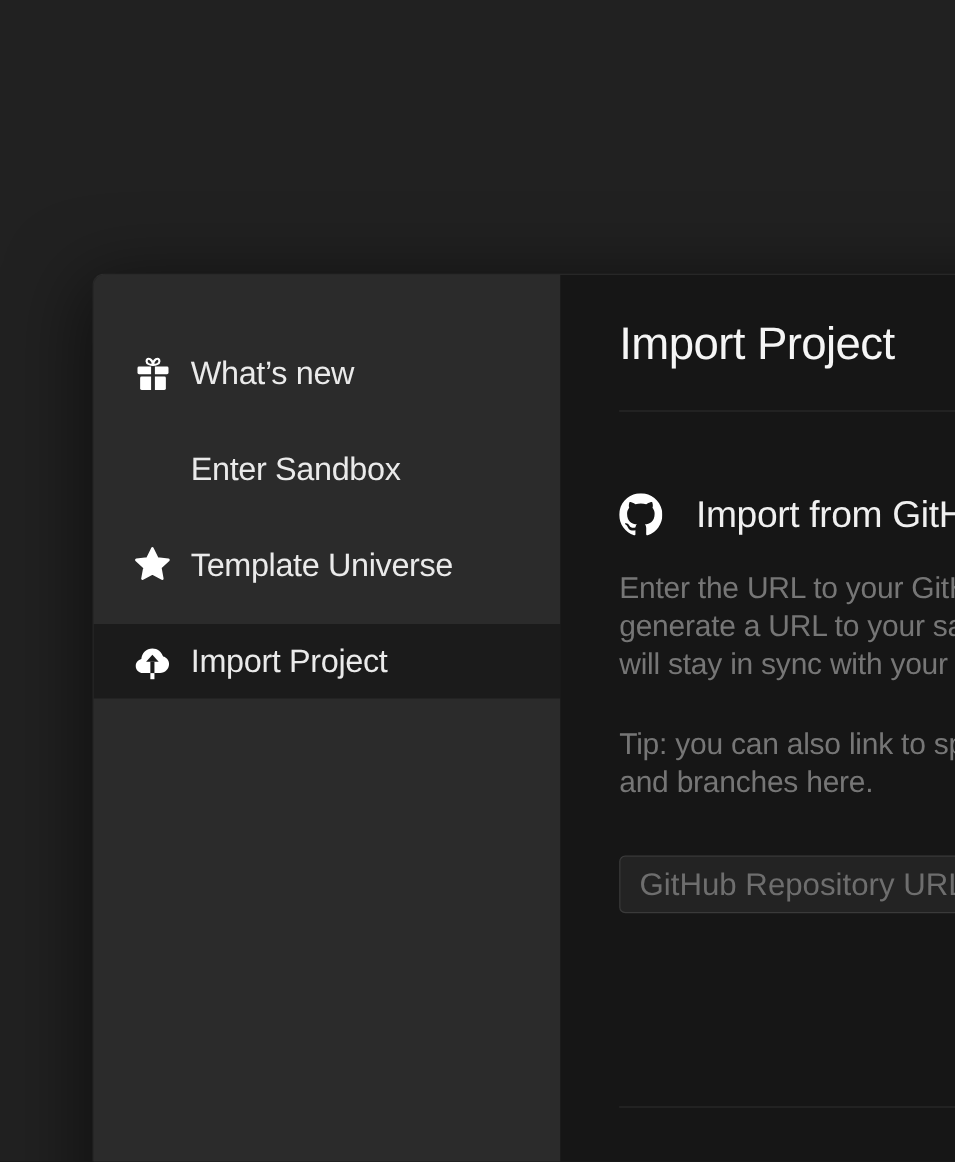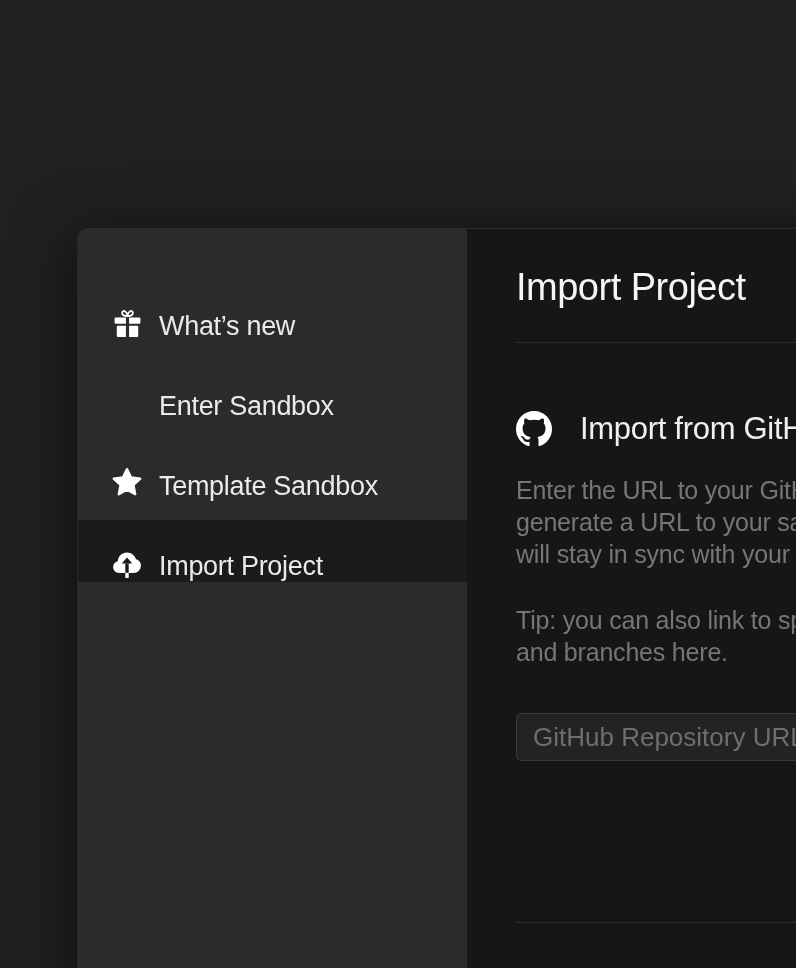--- a/index.html
+++ b/index.html
@@ -27,21 +27,21 @@
     width: 389px;
     flex-shrink: 0;
     background: #2b2b2b;
     padding-top: 51px;
     box-sizing: border-box;
   }
   .menu-item {
     height: 62px;
     margin-bottom: 18px;
     display: flex;
-    align-items: flex-end;
+    align-items: center;
     padding-left: 31px;
     cursor: pointer;
     color: #eaeaea;
     font-size: 27px;
     letter-spacing: -0.3px;
   }
   .menu-item.selected { background: #1b1b1b; }
   .icon-box {
     width: 36px; height: 38px;
     margin-right: 14px;
@@ -135,21 +135,21 @@
       <span class="icon-box"></span>
       <span>Enter Sandbox</span>
     </div>
 
     <div class="menu-item">
       <span class="icon-box">
         <svg width="34" height="34" viewBox="0 0 24 24">
           <polygon points="12,2.2 14.9,8.1 21.4,8.9 16.6,13.4 17.8,19.9 12,16.8 6.2,19.9 7.4,13.4 2.6,8.9 9.1,8.1" fill="#ffffff" stroke="#ffffff" stroke-width="1.6" stroke-linejoin="round"></polygon>
         </svg>
       </span>
-      <span>Template Sandbox</span>
+      <span>Template Universe</span>
     </div>
 
     <div class="menu-item selected">
       <span class="icon-box">
         <svg width="34" height="34" viewBox="0 0 24 24">
           <path d="M6.5 19 C4 19 2.2 17 2.2 14.8 C2.2 12.8 3.6 11.2 5.5 10.7 C5.7 7.2 8.5 4.5 12 4.5 C15 4.5 17.5 6.5 18.3 9.3 C20.3 9.7 21.8 11.5 21.8 13.7 C21.8 16.6 19.5 19 16.5 19 Z" fill="#ffffff"></path>
           <path d="M12 8.2 L8.3 12.3 L15.7 12.3 Z" fill="#1b1b1b"></path>
           <rect x="10.8" y="12.3" width="2.4" height="6.7" fill="#1b1b1b"></rect>
           <rect x="10.8" y="19" width="2.4" height="3.6" fill="#ffffff"></rect>
         </svg>

